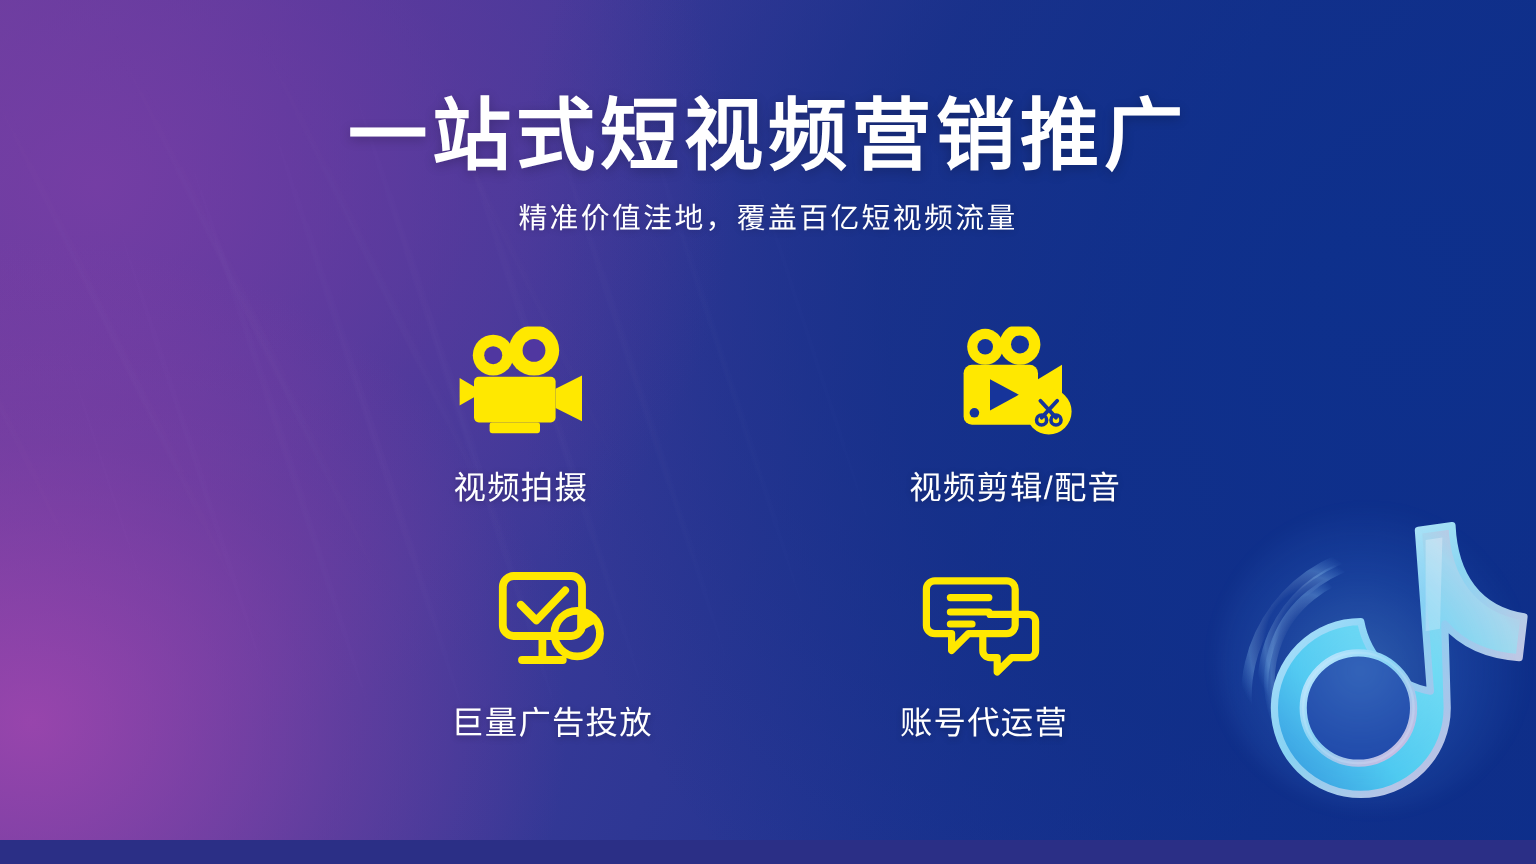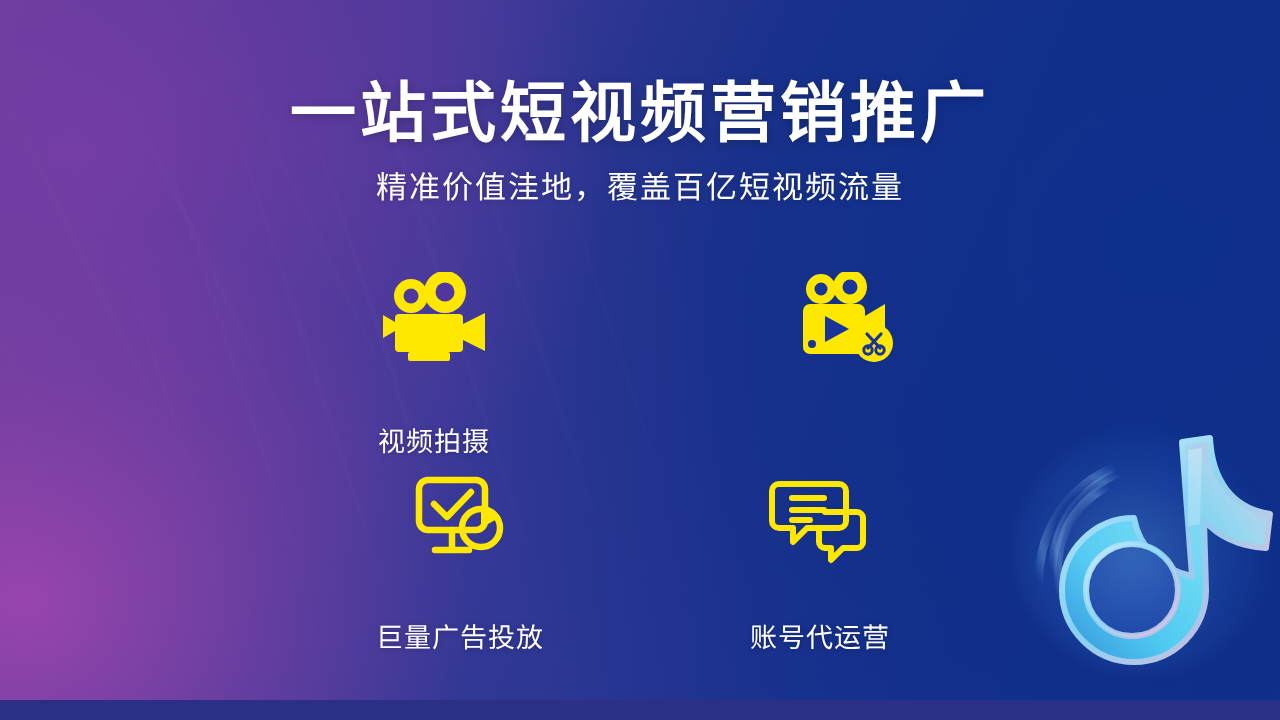--- a/index.html
+++ b/index.html
@@ -75,21 +75,21 @@
     color: #ffffff;
     font-size: 66px;
     font-weight: 700;
     letter-spacing: 4px;
     line-height: 1.08;
     text-shadow: 0 2px 10px rgba(0,0,0,0.22);
   }
   .subhead {
     margin: 20px 0 0 0;
     color: #ffffff;
-    font-size: 31px;
+    font-size: 24px;
     font-weight: 400;
     letter-spacing: 2px;
     line-height: 1.2;
     text-shadow: 0 1px 6px rgba(0,0,0,0.20);
   }
 
   
   .row {
     position: absolute;
     display: flex;
@@ -106,21 +106,20 @@
     top: 468px;
     width: 1280px;
     gap: 150px;
     align-items: flex-end;
   }
   .feature {
     width: 210px;
     display: flex;
     flex-direction: column;
     align-items: center;
-    gap: 35px;
   }
   .feature .glyph {
     height: 96px;
     display: flex;
     align-items: center;
     justify-content: center;
   }
   .feature .cap {
     margin-top: 17px;
     color: #ffffff;
@@ -204,20 +203,21 @@
 
           <circle cx="87" cy="71" r="19" fill="#FFE800"></circle>
           <g stroke="#16349a" stroke-width="3.2" fill="none" stroke-linecap="round">
             <path d="M80 62 L93 76"></path>
             <path d="M94 62 L81 76"></path>
           </g>
           <circle cx="81" cy="78" r="4.2" fill="none" stroke="#16349a" stroke-width="3"></circle>
           <circle cx="93" cy="78" r="4.2" fill="none" stroke="#16349a" stroke-width="3"></circle>
         </svg>
       </span>
+      <span class="cap">视频剪辑/配音</span>
     </div>
 
   </div>
 
   <div class="row row-two">
 
     <div class="feature">
       <span class="glyph">
         <svg width="110" height="96" viewBox="0 0 110 96" aria-hidden="true">
           <g fill="none" stroke="#FFE800" stroke-width="6.5" stroke-linecap="round" stroke-linejoin="round">

